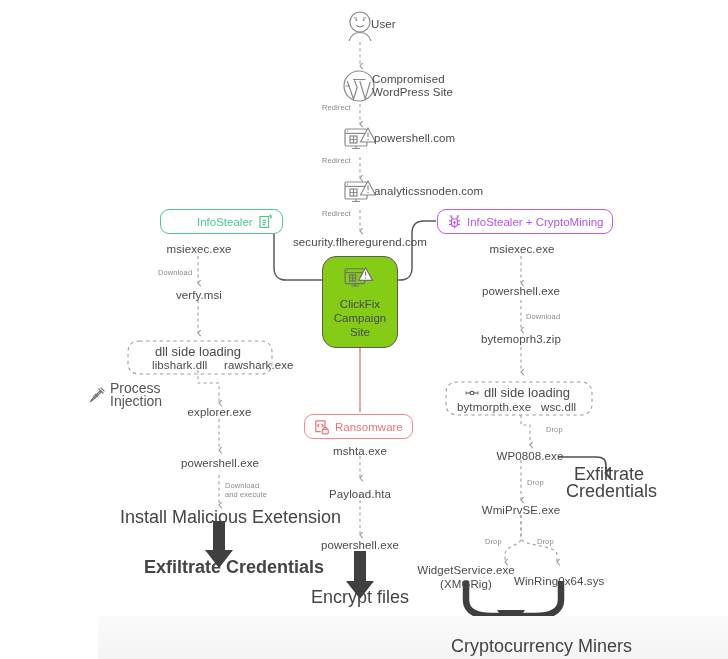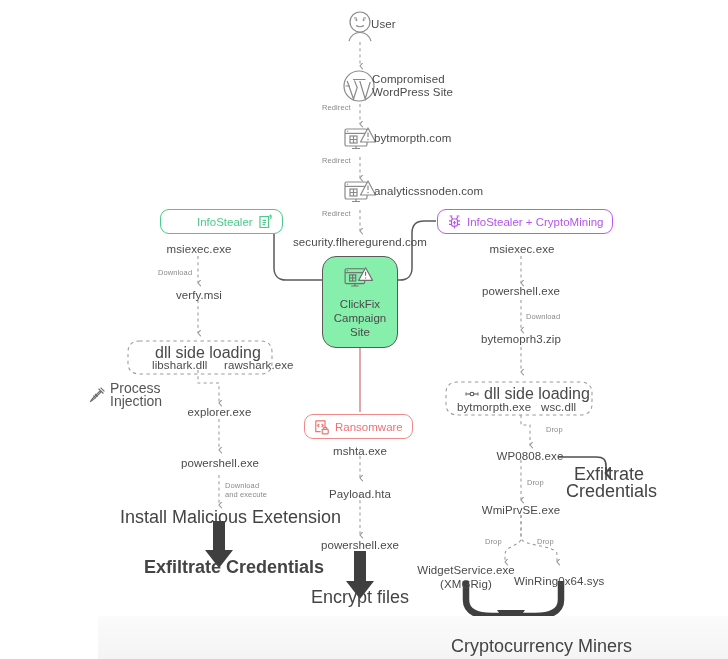--- a/index.html
+++ b/index.html
@@ -52,21 +52,21 @@
     height:25px;
   }
   .badge .bdg-txt{white-space:nowrap;}
   .badge.green{border-color:#4dc98a;color:#4dc98a;}
   .badge.purple{border-color:#c259f5;color:#b455ee;}
   .badge.red{border-color:#f08a8a;color:#ef7272;}
   .clickfix-box{
     position:absolute;
     border:1.5px solid #5a5a5a;
     border-radius:14px;
-    background:#86efac;
+    background:#84cc16;
     box-sizing:border-box;
     display:flex;
     flex-direction:column;
     align-items:center;
     justify-content:center;
   }
   .clickfix-box .cf-text{
     font-size:11.5px;
     color:#4a4a4a;
     text-align:center;
@@ -77,21 +77,21 @@
     position:absolute;
     display:flex;
     align-items:center;
     gap:4px;
     font-size:14px;
     color:#555;
     line-height:13px;
   }
   .dll-title{
     position:absolute;
-    font-size:16px;
+    font-size:13px;
     color:#4a4a4a;
     display:flex;
     align-items:center;
     gap:5px;
     white-space:nowrap;
   }
   .icon-svg{display:block;}
   .bottom-band{
     position:absolute;
     left:98px;top:616px;width:630px;height:43px;
@@ -203,21 +203,21 @@
     <path d="M4,9.4 L26,9.4"></path>
     <circle cx="6.6" cy="7.2" r="0.65" fill="#8a8a8a" stroke="none"></circle>
     <path d="M11,24.5 L19,24.5 M15,22 L15,24.5"></path>
     <rect x="9" y="12" width="7" height="7"></rect>
     <path d="M12.5,12 L12.5,19 M9,15.5 L16,15.5"></path>
     <path d="M27,4 L34.5,18 L19.5,18 Z" stroke-linejoin="round" fill="#fff"></path>
     <path d="M27,8.5 L27,13"></path>
     <circle cx="27" cy="15.4" r="0.75" fill="#8a8a8a" stroke="none"></circle>
   </svg>
 </div>
-<div class="node-label" style="left:374px;top:132px;">bytmorpth.com</div>
+<div class="node-label" style="left:374px;top:132px;">powershell.com</div>
 <div class="edge-label" style="left:322px;top:156px;">Redirect</div>
 
 <div style="position:absolute;left:341px;top:177px;width:38px;height:33px;">
   <svg class="icon-svg" width="38" height="33" viewBox="0 0 38 33" fill="none" stroke="#8a8a8a" stroke-width="1.2">
     <rect x="4" y="5" width="22" height="17" rx="1.6"></rect>
     <path d="M4,9.4 L26,9.4"></path>
     <circle cx="6.6" cy="7.2" r="0.65" fill="#8a8a8a" stroke="none"></circle>
     <path d="M11,24.5 L19,24.5 M15,22 L15,24.5"></path>
     <rect x="9" y="12" width="7" height="7"></rect>
     <path d="M12.5,12 L12.5,19 M9,15.5 L16,15.5"></path>

